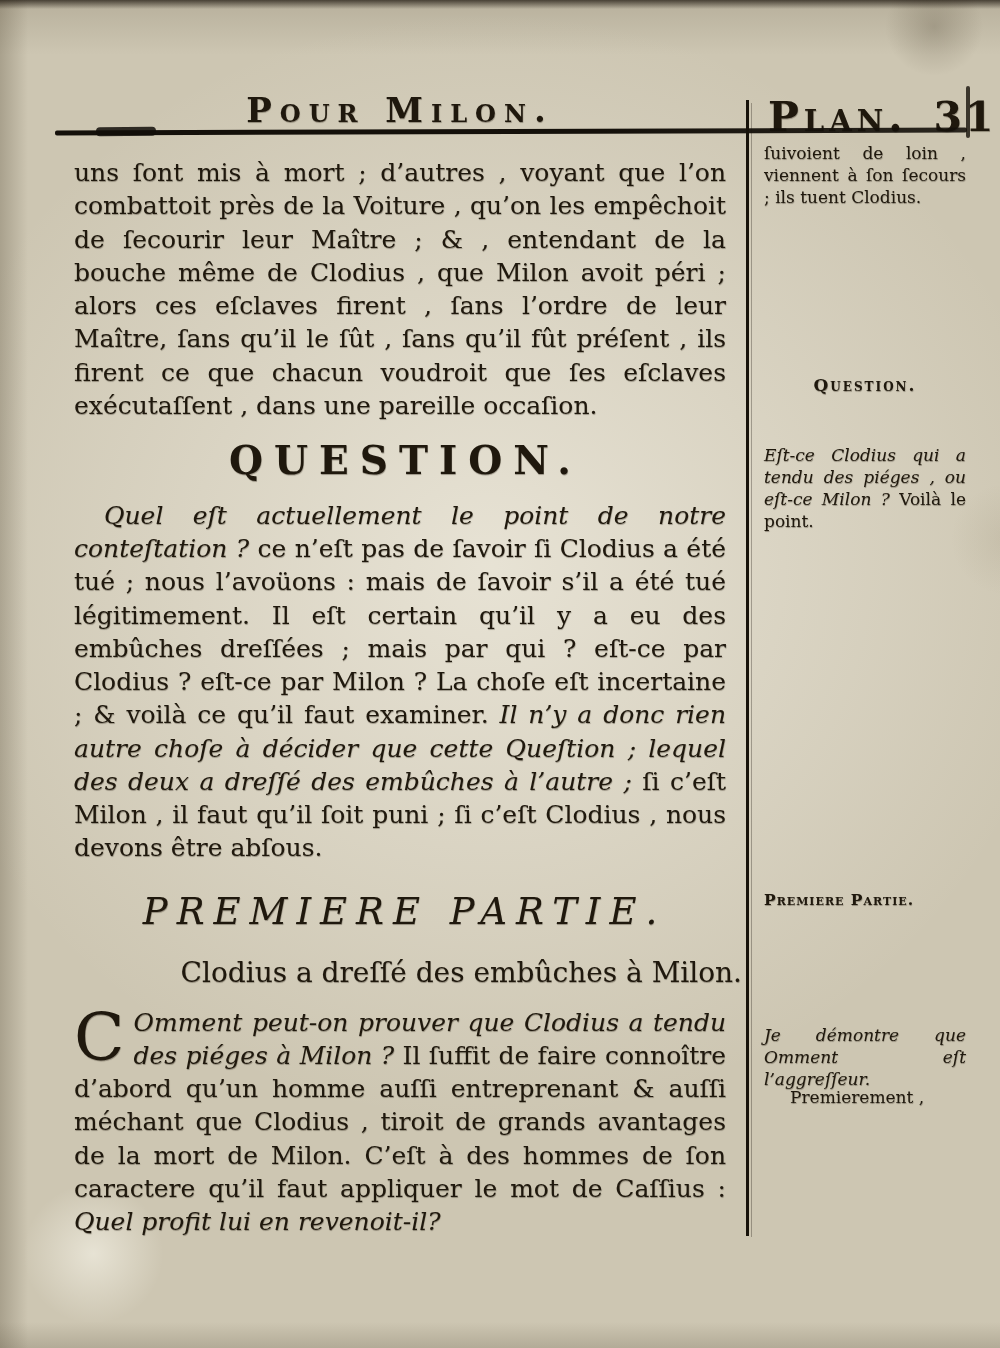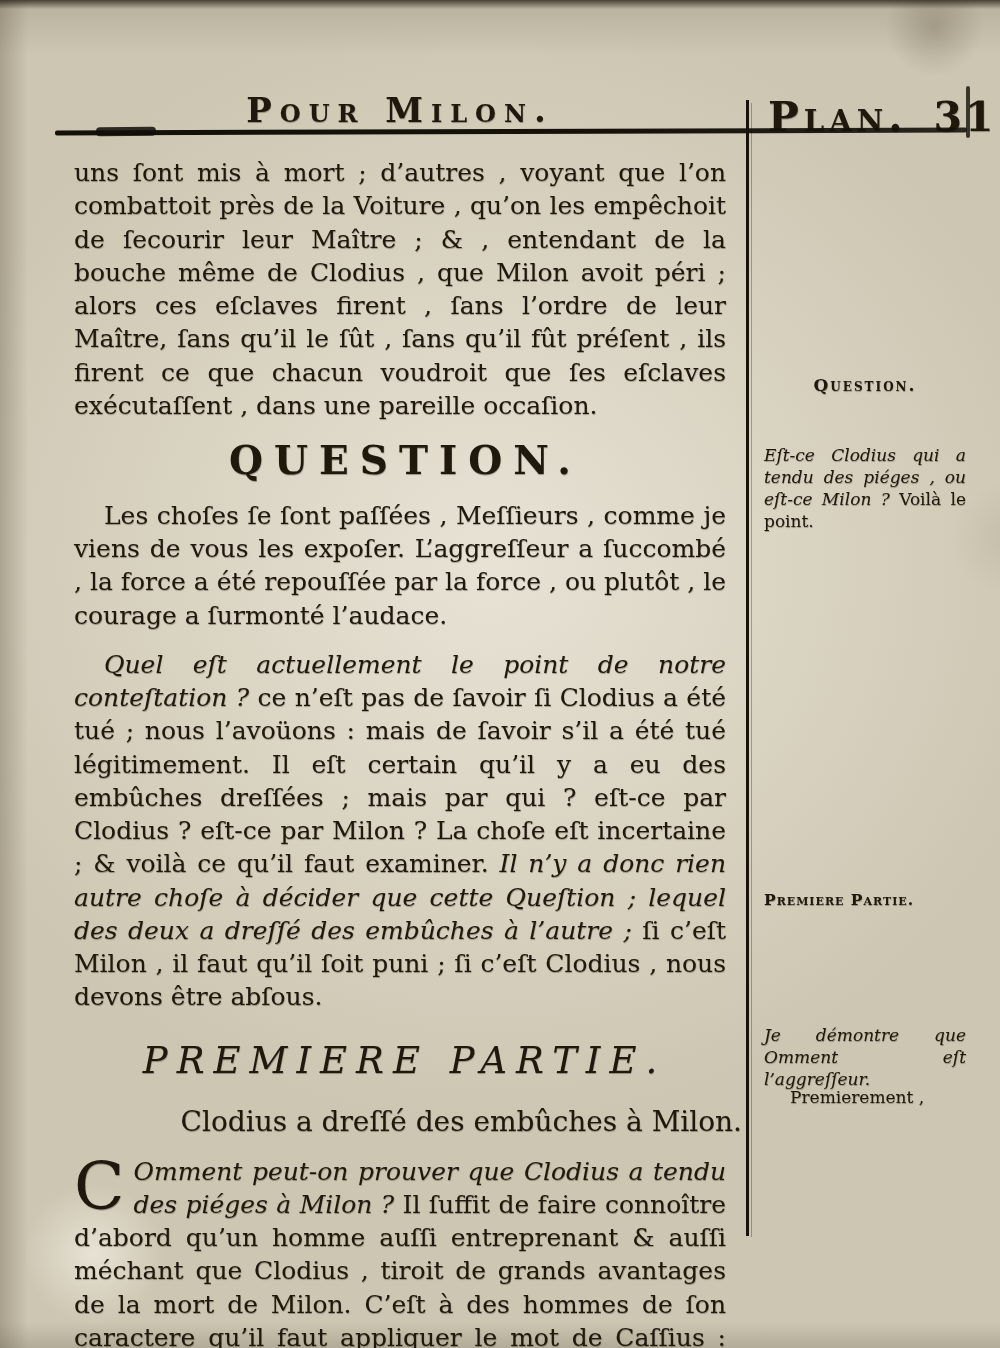--- a/index.html
+++ b/index.html
@@ -123,34 +123,34 @@
   <div class="h-rule-blob"></div>
   <div class="v-rule"></div>
   <div class="edge-tick"></div>
 
   <div class="main-col">
 
     <p>uns ſont mis à mort ; d’autres , voyant que l’on combattoit près de la Voiture , qu’on les empêchoit de ſecourir leur Maître ; &amp; , entendant de la bouche même de Clodius , que Milon avoit péri ; alors ces eſclaves firent , ſans l’ordre de leur Maître, ſans qu’il le ſût , ſans qu’il fût préſent , ils firent ce que chacun voudroit que ſes eſclaves exécutaſſent , dans une pareille occaſion.</p>
 
     <h2 class="h-question">QUESTION.</h2>
 
-    <p class="indent">Les choſes ſe ſont paſſées , Meſſieurs , comme je viens de vous les expoſer. L’aggreſſeur a ſuccombé , la force a été repouſſée par la force , ou plutôt , le courage a ſurmonté l’audace.</p>
 
     <p class="indent"><span class="it">Quel eſt actuellement le point de notre conteſtation ? </span><span>ce n’eſt pas de ſavoir ſi Clodius a été tué ; nous l’avoüons : mais de ſavoir s’il a été tué légitimement. Il eſt certain qu’il y a eu des embûches dreſſées ; mais par qui ? eſt-ce par Clodius ? eſt-ce par Milon ? La choſe eſt incertaine ; &amp; voilà ce qu’il faut examiner. </span><span class="it">Il n’y a donc rien autre choſe à décider que cette Queſtion ; lequel des deux a dreſſé des embûches à l’autre ; </span><span>ſi c’eſt Milon , il faut qu’il ſoit puni ; ſi c’eſt Clodius , nous devons être abſous.</span></p>
 
     <h2 class="h-partie">PREMIERE PARTIE.</h2>
 
     <h3 class="h-sub">Clodius a dreſſé des embûches à Milon.</h3>
 
     <p class="para4"><span class="dropcap">C</span><span class="it">Omment peut-on prouver que Clodius a tendu des piéges à Milon ? </span><span>Il ſuffit de faire connoître d’abord qu’un homme auſſi entreprenant &amp; auſſi méchant que Clodius , tiroit de grands avantages de la mort de Milon. C’eſt à des hommes de ſon caractere qu’il faut appliquer le mot de Caſſius : </span><span class="it">Quel profit lui en revenoit-il?</span></p>
 
   </div>
 
   <div class="margin-col">
 
+    <p class="note note-1">ſuivoient de loin , viennent à ſon ſecours ; ils tuent Clodius.</p>
 
     <p class="note note-q">Question.</p>
 
     <p class="note note-3"><span class="it">Eſt-ce Clodius qui a tendu des piéges , ou eſt-ce Milon ? </span><span>Voilà le point.</span></p>
 
     <p class="note note-pp">Premiere Partie.</p>
 
     <p class="note note-5 it">Je démontre que Omment eſt l’aggreſſeur.</p>
 
     <p class="note note-6">Premierement ,</p>

